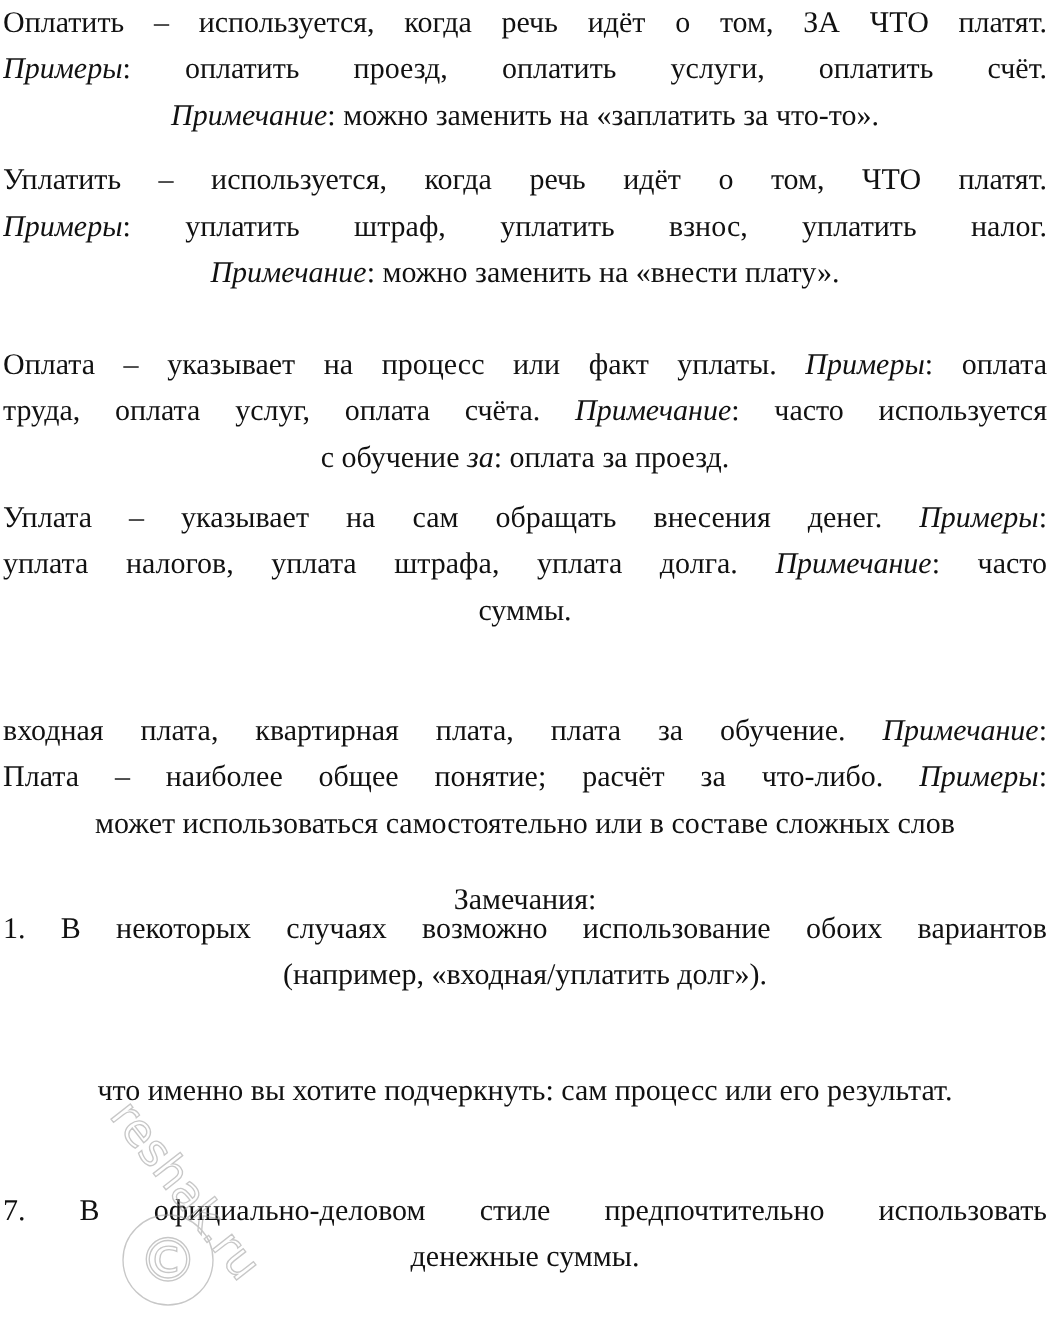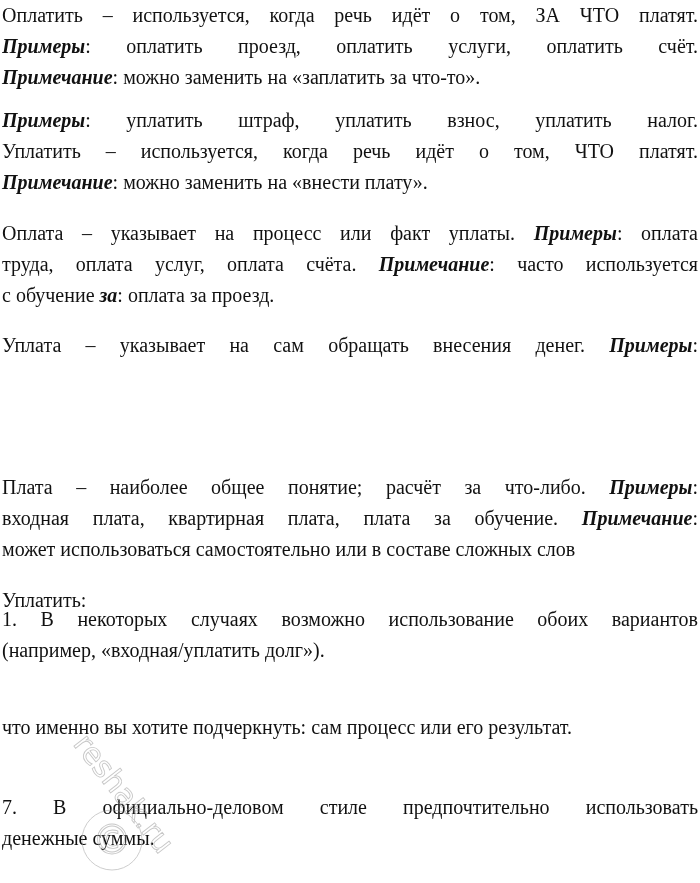--- a/index.html
+++ b/index.html
@@ -35,24 +35,24 @@
       overflow: visible;
     }
     .line.j {
       text-align: justify;
       text-align-last: justify;
       white-space: normal;
       height: 31px;
       overflow: hidden;
     }
     .line.l {
-      text-align: left;
+      text-align: center;
     }
-    .it { font-style: italic; font-weight: bold; }
-    .bi { font-style: italic; font-weight: bold; }
+    .it { font-style: italic; }
+    .bi { font-style: italic; font-weight: normal; }
 
     
     .watermark {
       position: absolute;
       left: 62px;
       top: 722px;
       width: 150px;
       height: 150px;
       pointer-events: none;
       opacity: 0.55;
@@ -63,43 +63,45 @@
 
 <div class="doc">
 
   <div class="para" style="top:0px">
     <span class="line j"><span>Оплатить – используется, когда речь идёт о том, ЗА ЧТО платят.</span></span>
     <span class="line j"><span class="it">Примеры</span><span>: оплатить проезд, оплатить услуги, оплатить счёт.</span></span>
     <span class="line l"><span class="it">Примечание</span><span>: можно заменить на «заплатить за что-то».</span></span>
   </div>
 
   <div class="para" style="top:105px">
+    <span class="line j"><span>Уплатить – используется, когда речь идёт о том, ЧТО платят.</span></span>
     <span class="line j"><span class="it">Примеры</span><span>: уплатить штраф, уплатить взнос, уплатить налог.</span></span>
-    <span class="line j"><span>Уплатить – используется, когда речь идёт о том, ЧТО платят.</span></span>
     <span class="line l"><span class="it">Примечание</span><span>: можно заменить на «внести плату».</span></span>
   </div>
 
-  <div class="para" style="top:218px">
+  <div class="para" style="top:228px">
     <span class="line j"><span>Оплата – указывает на процесс или факт уплаты. </span><span class="it">Примеры</span><span>: оплата</span></span>
     <span class="line j"><span>труда, оплата услуг, оплата счёта. </span><span class="it">Примечание</span><span>: часто используется</span></span>
     <span class="line l"><span>с обучение </span><span class="bi">за</span><span>: оплата за проезд.</span></span>
   </div>
 
   <div class="para" style="top:330px">
     <span class="line j"><span>Уплата – указывает на сам обращать внесения денег. </span><span class="it">Примеры</span><span>:</span></span>
+    <span class="line j"><span>уплата налогов, уплата штрафа, уплата долга. </span><span class="it">Примечание</span><span>: часто</span></span>
+    <span class="line l"><span>суммы.</span></span>
   </div>
 
   <div class="para" style="top:472px">
+    <span class="line j"><span>входная плата, квартирная плата, плата за обучение. </span><span class="it">Примечание</span><span>:</span></span>
     <span class="line j"><span>Плата – наиболее общее понятие; расчёт за что-либо. </span><span class="it">Примеры</span><span>:</span></span>
-    <span class="line j"><span>входная плата, квартирная плата, плата за обучение. </span><span class="it">Примечание</span><span>:</span></span>
     <span class="line l"><span>может использоваться самостоятельно или в составе сложных слов</span></span>
   </div>
 
   <div class="para" style="top:585px">
-    <span class="line l"><span>Уплатить:</span></span>
+    <span class="line l"><span>Замечания:</span></span>
   </div>
 
   <div class="para" style="top:604px">
     <span class="line j"><span>1. В некоторых случаях возможно использование обоих вариантов</span></span>
     <span class="line l"><span>(например, «входная/уплатить долг»).</span></span>
   </div>
 
   <div class="para" style="top:712px">
     <span class="line l"><span>что именно вы хотите подчеркнуть: сам процесс или его результат.</span></span>
   </div>

